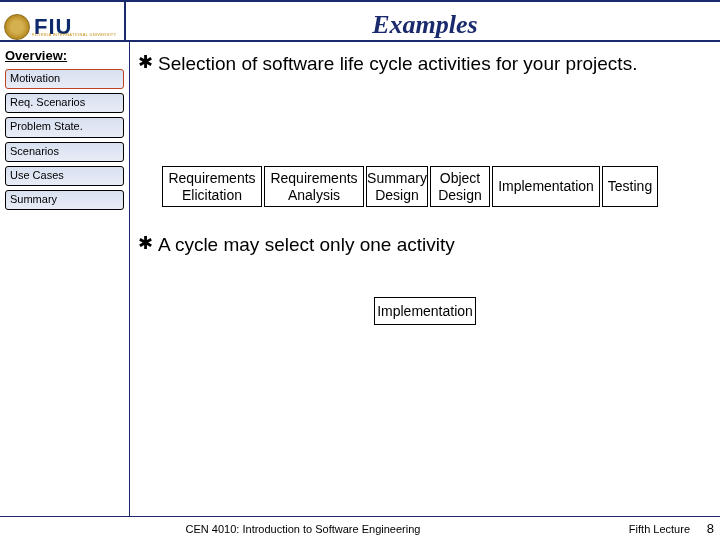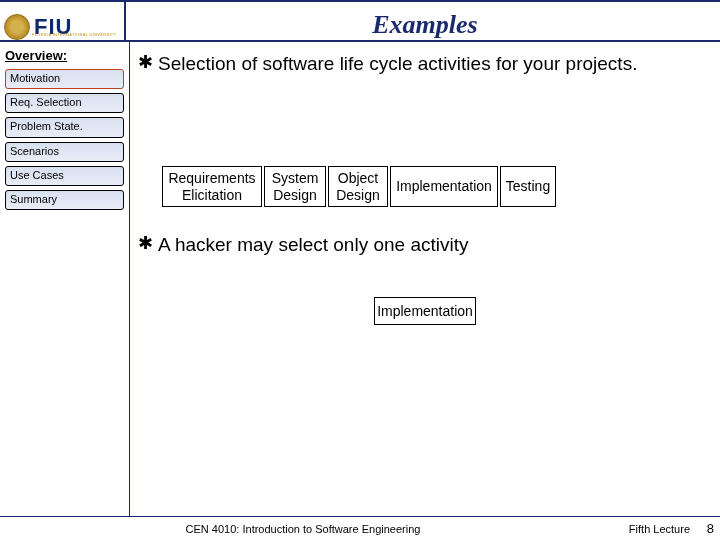--- a/index.html
+++ b/index.html
@@ -180,45 +180,46 @@
     <div class="fiu-sub">FLORIDA INTERNATIONAL UNIVERSITY</div>
   </div>
   <div class="header-divider"></div>
   <div class="title">Examples</div>
 </div>
 
 <div class="body-area">
   <div class="sidebar">
     <div class="sidebar-title">Overview:</div>
     <div class="sidebar-item active">Motivation</div>
-    <div class="sidebar-item">Req. Selection</div>
+    <div class="sidebar-item">Req. Scenarios</div>
     <div class="sidebar-item">Problem State.</div>
     <div class="sidebar-item">Scenarios</div>
     <div class="sidebar-item">Use Cases</div>
     <div class="sidebar-item">Summary</div>
   </div>
 
   <div class="content">
 
     <div class="bullet-row">
       <div class="bullet">✱</div>
       <div class="bullet-text">Selection of software life cycle activities for your projects.</div>
     </div>
 
     <div class="boxes-row">
       <div class="box" style="width:100px">Requirements Elicitation</div>
-      <div class="box" style="width:62px">System Design</div>
+      <div class="box" style="width:100px">Requirements Analysis</div>
+      <div class="box" style="width:62px">Summary Design</div>
       <div class="box" style="width:60px">Object Design</div>
       <div class="box" style="width:108px">Implementation</div>
       <div class="box" style="width:56px">Testing</div>
     </div>
 
     <div class="bullet-row">
       <div class="bullet">✱</div>
-      <div class="bullet-text">A hacker may select only one activity</div>
+      <div class="bullet-text">A cycle may select only one activity</div>
     </div>
 
     <div class="single-box-row">
       <div class="single-box">Implementation</div>
     </div>
 
   </div>
 </div>
 
 <div class="footer">

